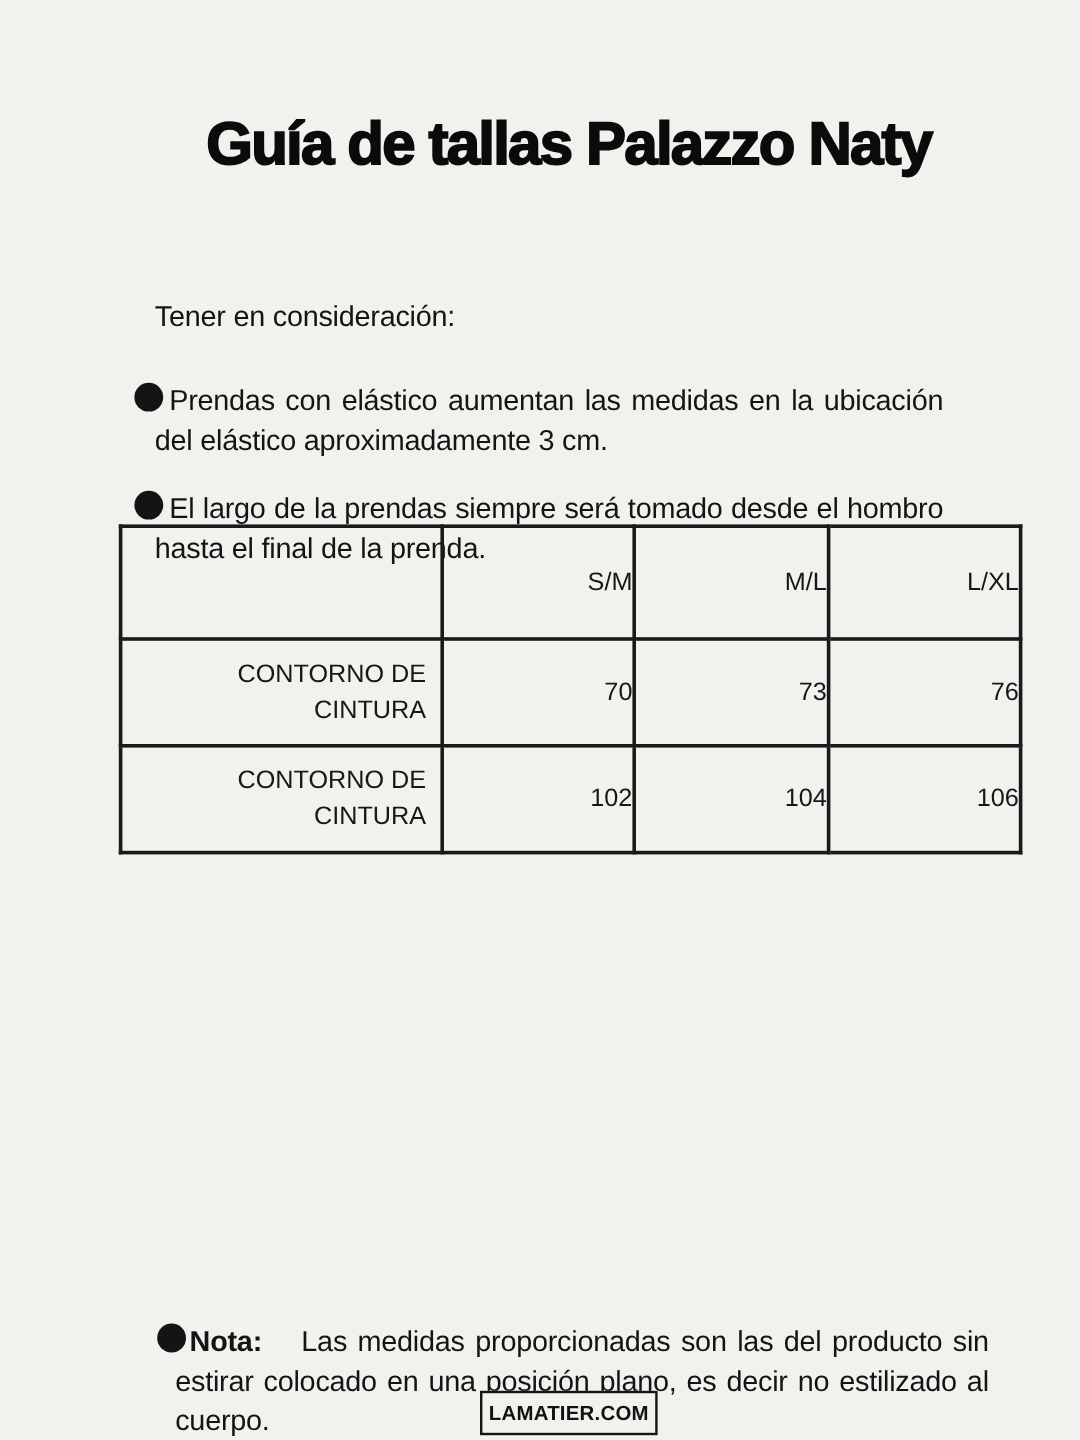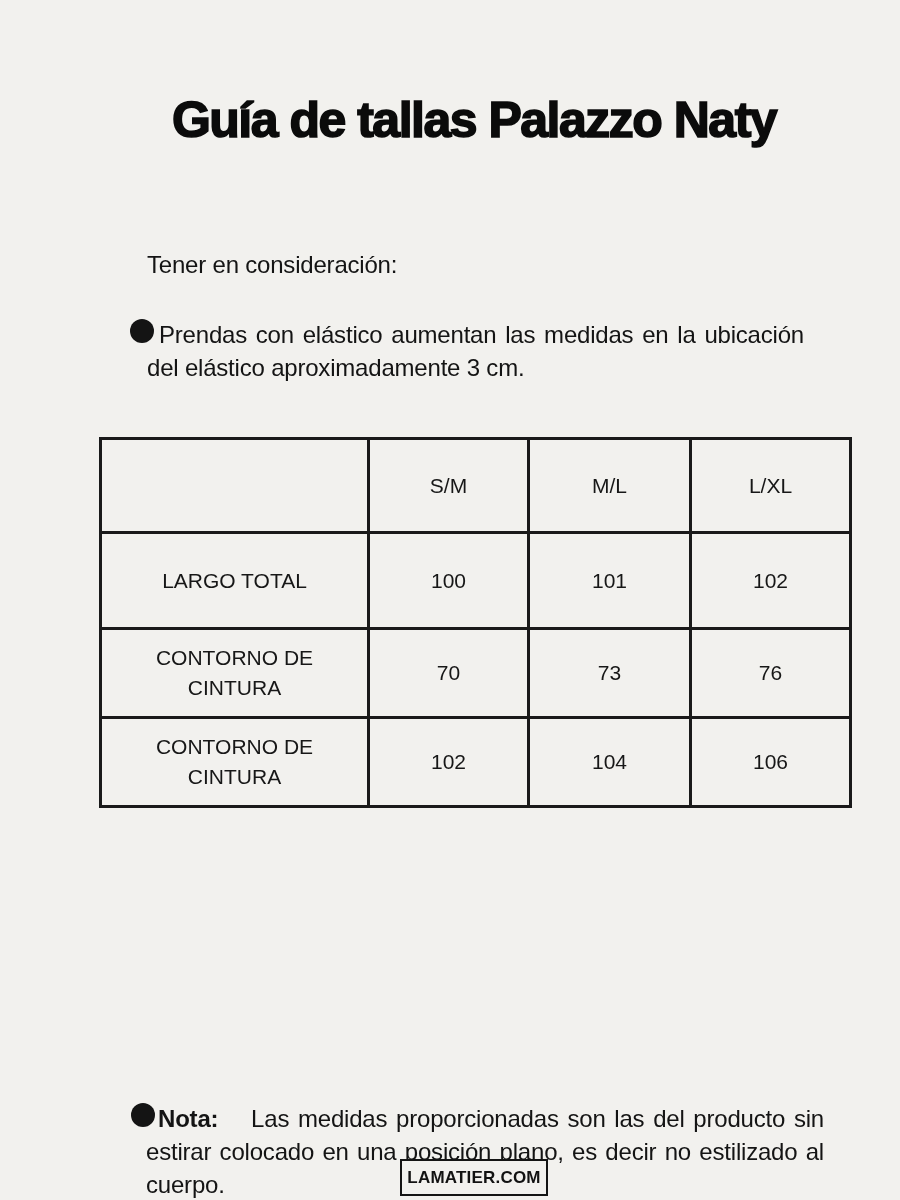--- a/index.html
+++ b/index.html
@@ -29,21 +29,21 @@
     font-weight: bold;
     letter-spacing: -1.5px;
     color: #0b0b0b;
     -webkit-text-stroke: 1.6px #0b0b0b;
   }
 
   
   .considerations {
     position: absolute;
     top: 200px;
-    left: 82px;
+    left: 64px;
     width: 734px;
     font-size: 24px;
     line-height: 33px;
     letter-spacing: -0.2px;
   }
   .considerations .heading {
     margin-left: 17px;
     margin-bottom: 1px;
   }
   .bullet-list { list-style: none; }
@@ -68,21 +68,21 @@
     position: absolute;
     top: 413px;
     left: 75px;
     border-collapse: collapse;
     table-layout: fixed;
     font-size: 21px;
     color: #171717;
   }
   .size-table td, .size-table th {
     border: 3px solid #1a1a1a;
-    text-align: center;
+    text-align: right;
     vertical-align: middle;
     font-weight: normal;
     padding: 0;
   }
   .size-table .label-inner {
     display: inline-block;
     max-width: 210px;
     line-height: 30px;
   }
   .r-head { height: 94px; }
@@ -130,42 +130,40 @@
 
   <h1 class="title">Guía de tallas Palazzo Naty</h1>
 
   <div class="considerations">
     <div class="heading">Tener en consideración:</div>
     <ul class="bullet-list">
       <li class="bullet-item">
         <span class="dot"></span>
         <span>Prendas con elástico aumentan las medidas en la ubicación del elástico aproximadamente 3 cm.</span>
       </li>
+      <li class="bullet-item">
+        <span class="dot"></span>
+        <span>El largo de la prendas siempre será tomado desde el hombro hasta el final de la prenda.</span>
+      </li>
     </ul>
   </div>
 
   <table class="size-table">
     <colgroup>
       <col style="width:268px">
       <col style="width:160px">
       <col style="width:162px">
       <col style="width:160px">
     </colgroup>
     <tbody>
         <tr class="r-head">
       <th></th>
       <th>S/M</th>
       <th>M/L</th>
       <th>L/XL</th>
-    </tr>
-    <tr class="r-1">
-      <td><span class="label-inner">LARGO TOTAL</span></td>
-      <td>100</td>
-      <td>101</td>
-      <td>102</td>
     </tr>
     <tr class="r-2">
       <td><span class="label-inner">CONTORNO DE CINTURA</span></td>
       <td>70</td>
       <td>73</td>
       <td>76</td>
     </tr>
     <tr class="r-3">
       <td><span class="label-inner">CONTORNO DE CINTURA</span></td>
       <td>102</td>

